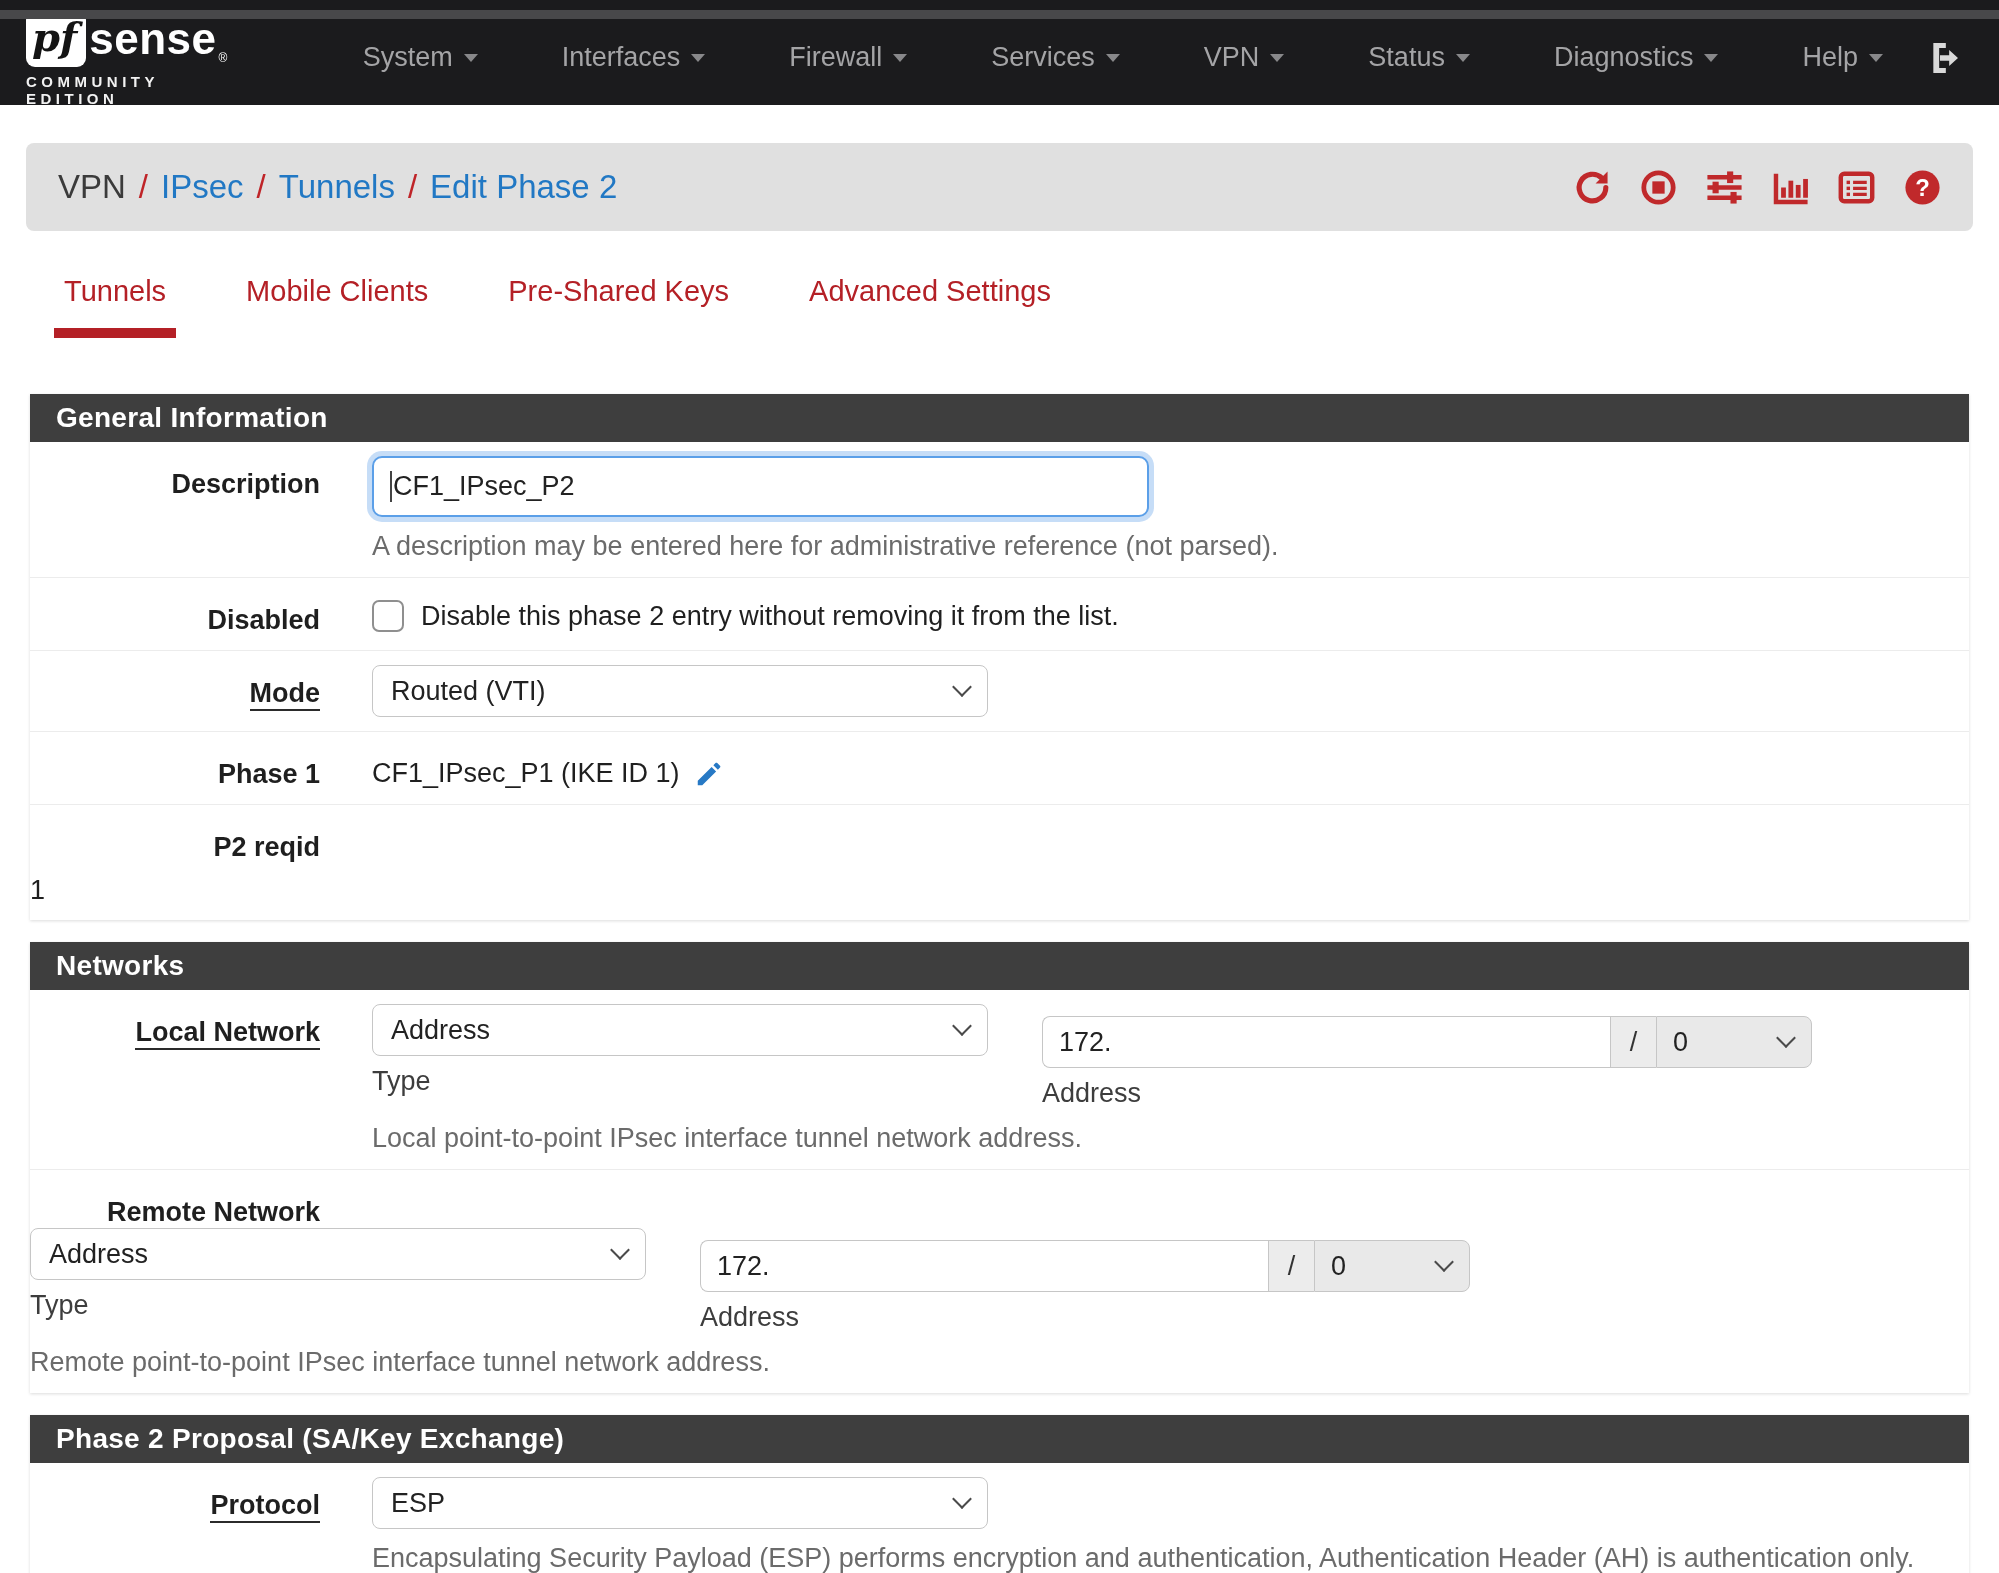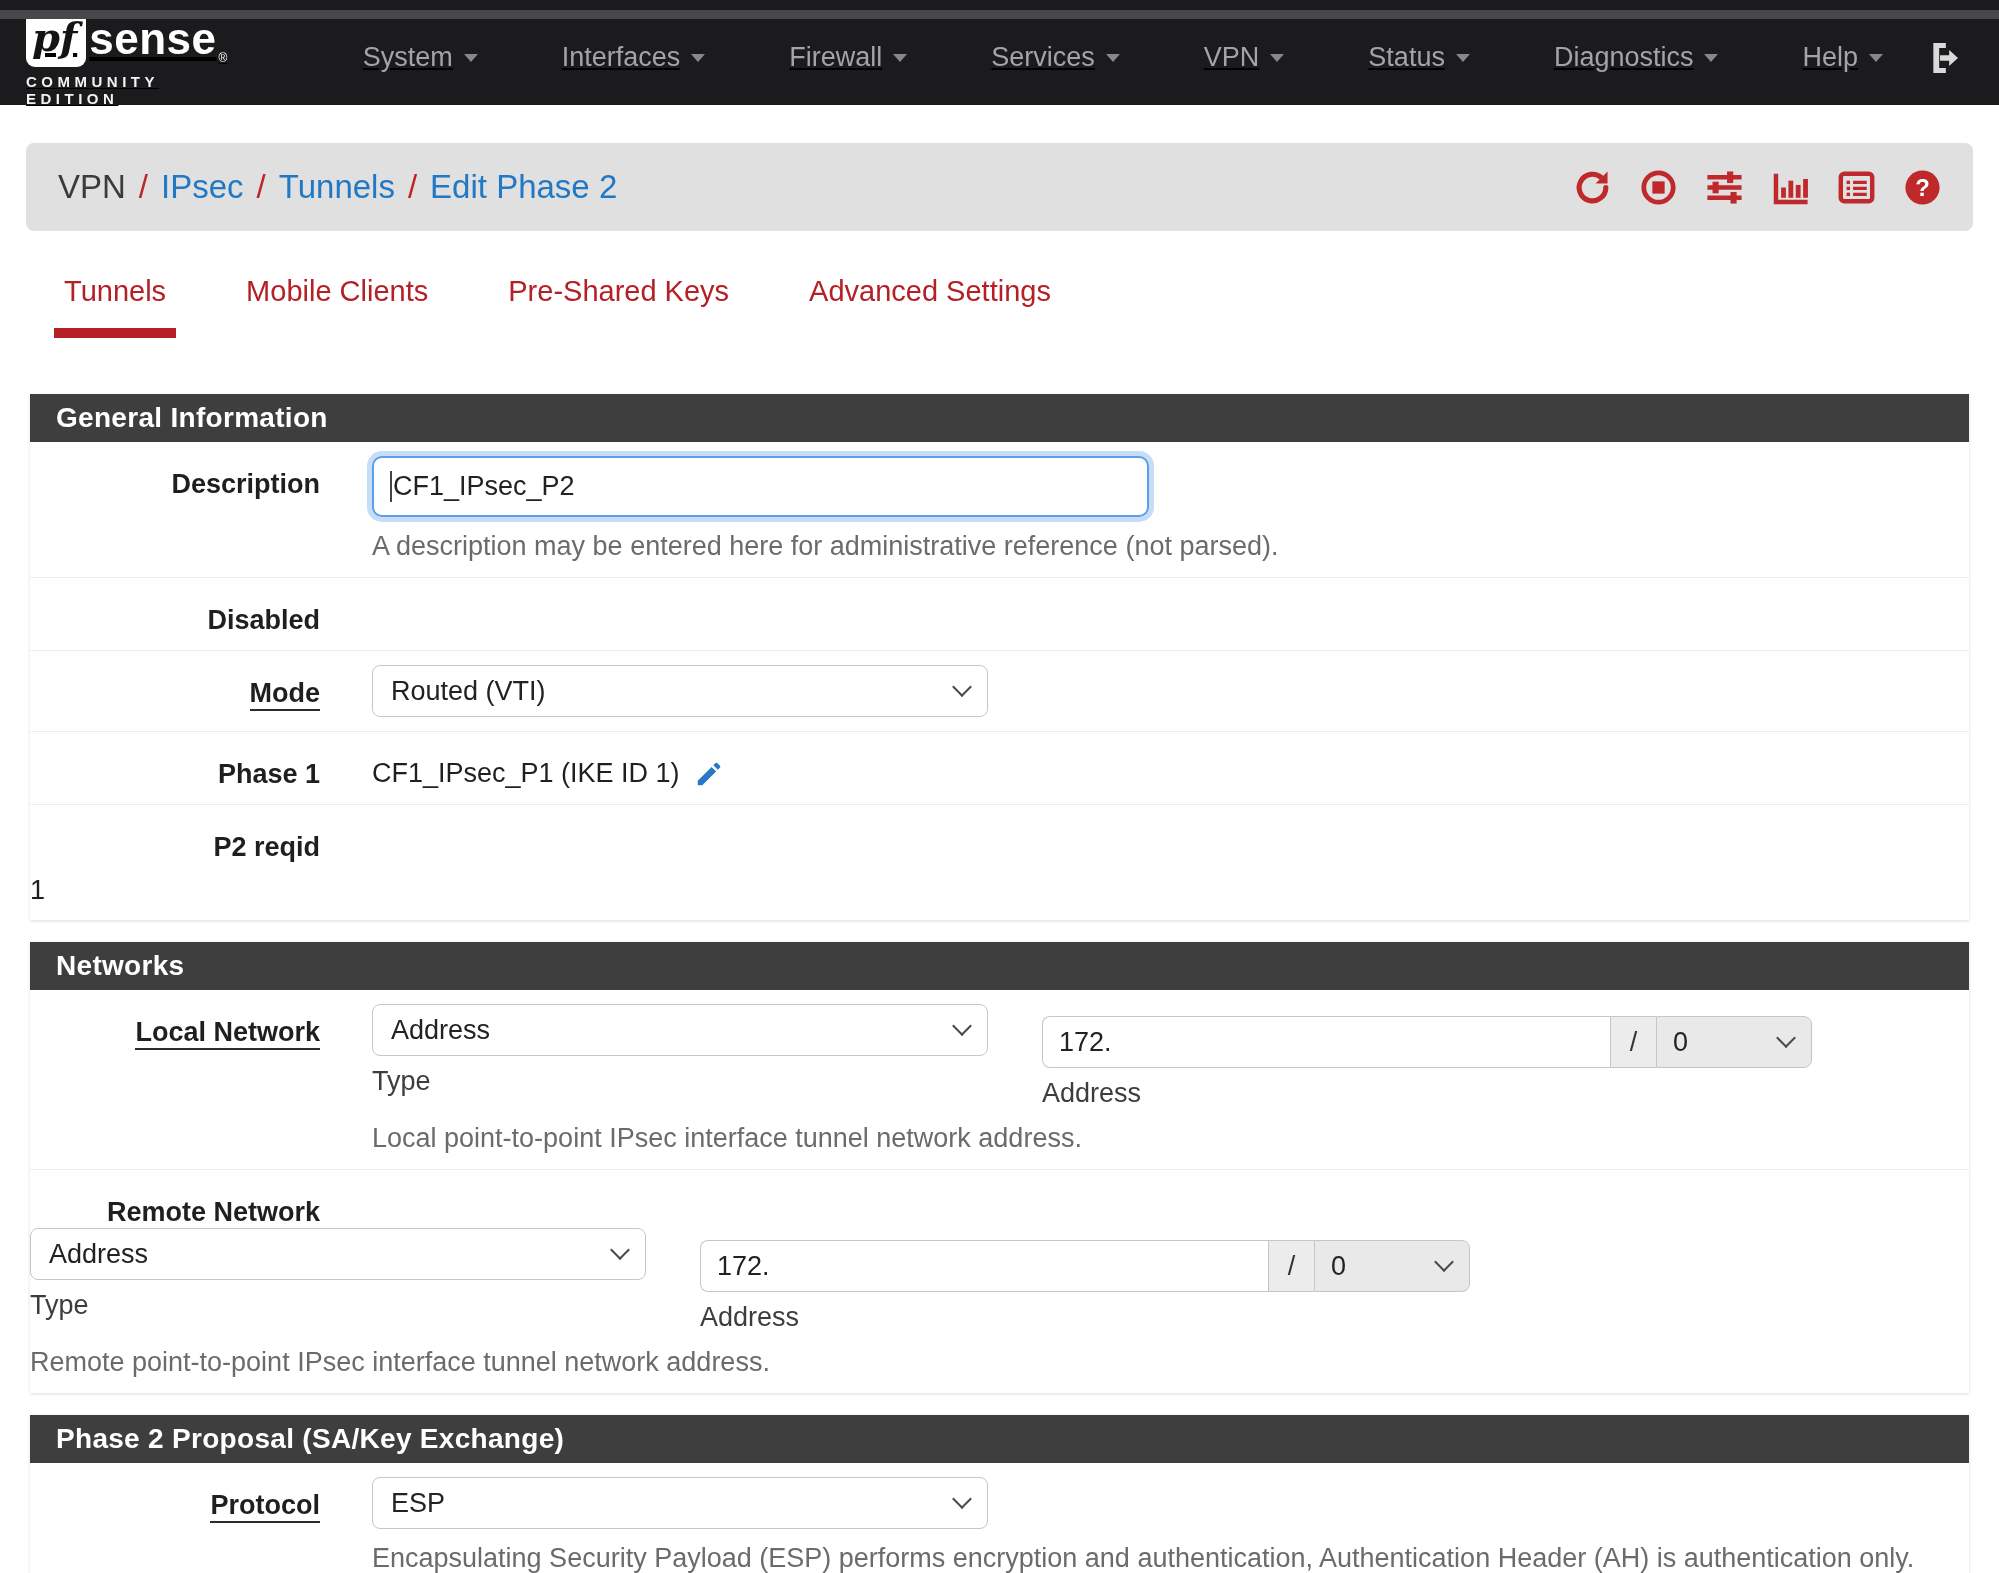--- a/index.html
+++ b/index.html
@@ -7,21 +7,21 @@
   body {
     width:1999px; height:1573px; overflow:hidden;
     background:#ffffff;
     font-family:"Liberation Sans", sans-serif;
     -webkit-font-smoothing:antialiased;
   }
 
   
   .navbar {
     position:relative; height:105px; background:#1b1b1d;
-    display:flex; align-items:center; padding:10px 34px 0 26px;text-decoration:underline;
+    display:flex; align-items:center; padding:10px 34px 0 26px;
   }
   .navbar::before {
     content:""; position:absolute; top:10px; left:0; right:0; height:9px; background:#48484a;
   }
   .logo { display:flex; flex-direction:column; margin-right:28px; margin-top:2px; }
   .logo-row { display:flex; align-items:center; }
   .pf-badge {
     background:#ffffff; color:#141414; border-radius:9px;
     font-family:"DejaVu Serif", serif; font-style:italic; font-weight:bold;
     font-size:40px; line-height:1; padding:6px 9px 10px 6px; margin-right:3px;
@@ -249,20 +249,28 @@
       <div class="fake-input focused">
         <span class="caret-line"></span>
         <span>CF1_IPsec_P2</span>
       </div>
       <div class="help">A description may be entered here for administrative reference (not parsed).</div>
     </div>
   </div>
 
   <div class="row">
     <div class="lbl">Disabled</div>
+    <div class="ctl">
+      <div class="check-line">
+        <div class="checkbox">
+          
+        </div>
+        <span>Disable this phase 2 entry without removing it from the list.</span>
+      </div>
+    </div>
   </div>
 
   <div class="row">
     <div class="lbl u"><span>Mode</span></div>
     <div class="ctl">
       <div class="select">
         <span>Routed (VTI)</span>
         <span class="chev"></span>
       </div>
     </div>

